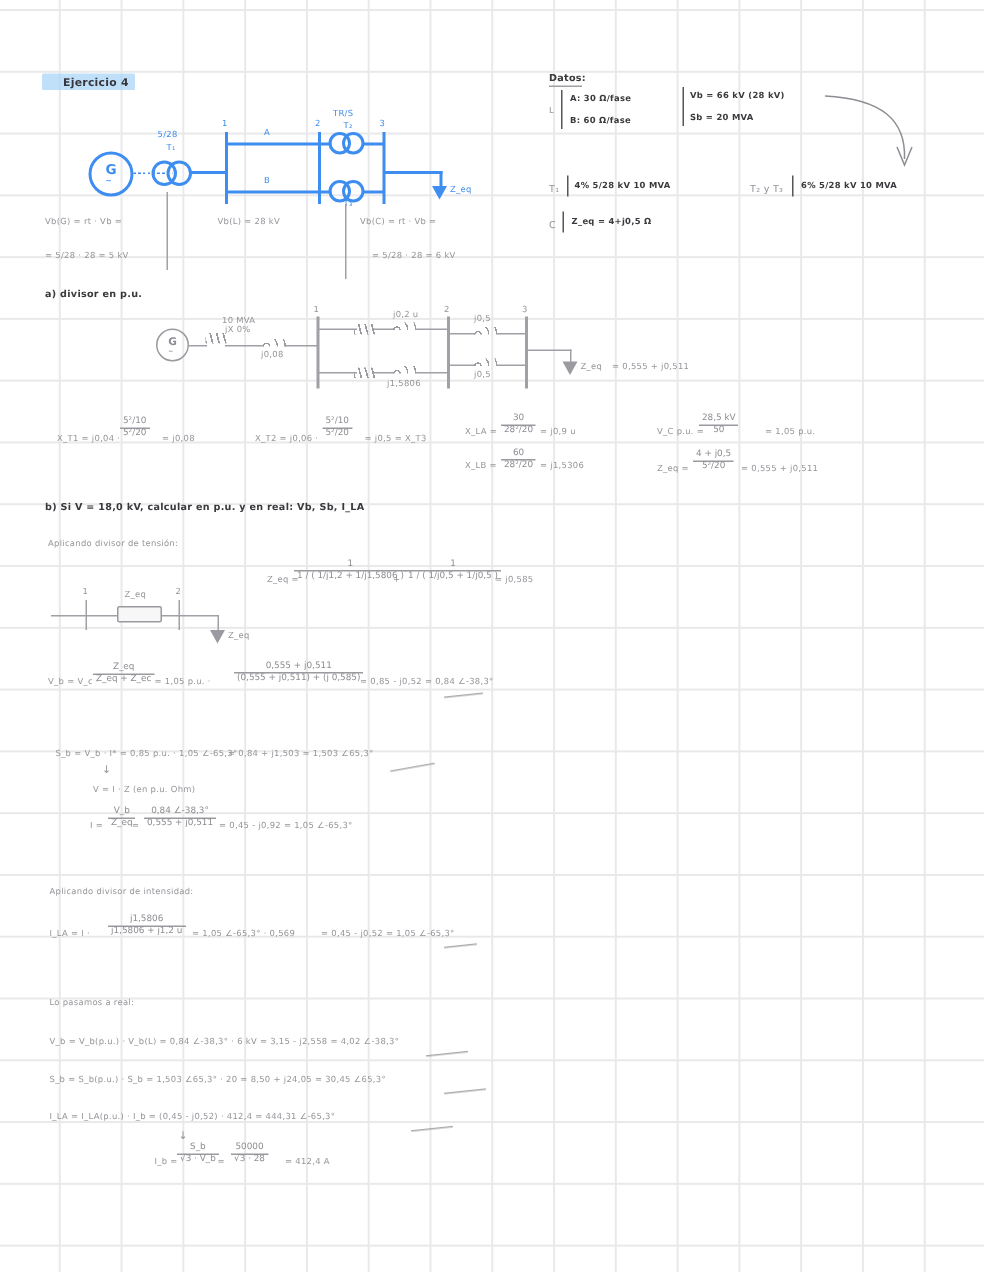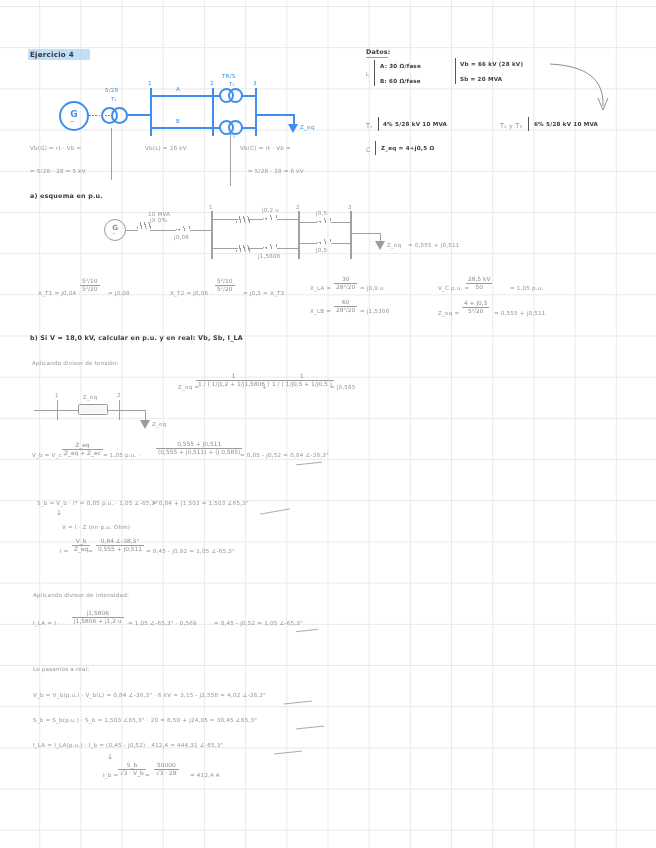--- a/index.html
+++ b/index.html
@@ -29,21 +29,21 @@
     color:#8d8d93;
     white-space:nowrap;
     letter-spacing:.2px;
     filter:blur(.32px);
     opacity:.93;
   }
   .hw.black{color:#2b2b2f;font-weight:bold;filter:blur(.25px);}
   .hw.blue{color:#2f86e8;}
   .f7{font-size:5.6px;}
   .f8{font-size:6.4px;}
-  .f9{font-size:7.2px;}
+  .f9{font-size:7.2px;margin-left:12px;}
 
   
   .hl{
     position:absolute;
     background:#a8d2f5;
     border-radius:1px;
     opacity:.72;
   }
 
   
@@ -213,21 +213,21 @@
 
   <div class="hw f7" style="left:30px;top:145px;">Vb(G) = rt · Vb =</div>
   <div class="hw f7" style="left:30px;top:168px;">= 5/28 · 28 = 5 kV</div>
   <div class="hw f7" style="left:145px;top:145px;">Vb(L) = 28 kV</div>
   <div class="hw f7" style="left:240px;top:145px;">Vb(C) = rt · Vb =</div>
   <div class="hw f7" style="left:248px;top:168px;">= 5/28 · 28 = 6 kV</div>
 
   <div class="gl v" style="left:111px;top:128px;height:52px;"></div>
   <div class="gl v" style="left:230px;top:136px;height:50px;"></div>
 
-  <div class="hw black f8" style="left:30px;top:192px;">a) esquema en p.u.</div>
+  <div class="hw black f8" style="left:30px;top:192px;">a) divisor en p.u.</div>
 
   <div class="gcirc" style="left:104px;top:219px;width:22px;height:22px;">
     <div><span>G</span><small>~</small></div>
   </div>
   <div class="gl h" style="left:126px;top:230px;width:12px;"></div>
   <div class="zig" style="left:137px;top:222px;width:14px;"></div>
   <div class="hw f7" style="left:148px;top:211px;">10 MVA</div>
   <div class="hw f7" style="left:150px;top:217px;">jX 0%</div>
   <div class="gl h" style="left:150px;top:230px;width:26px;"></div>
   <div class="coil" style="left:175px;top:226px;width:16px;"></div>

